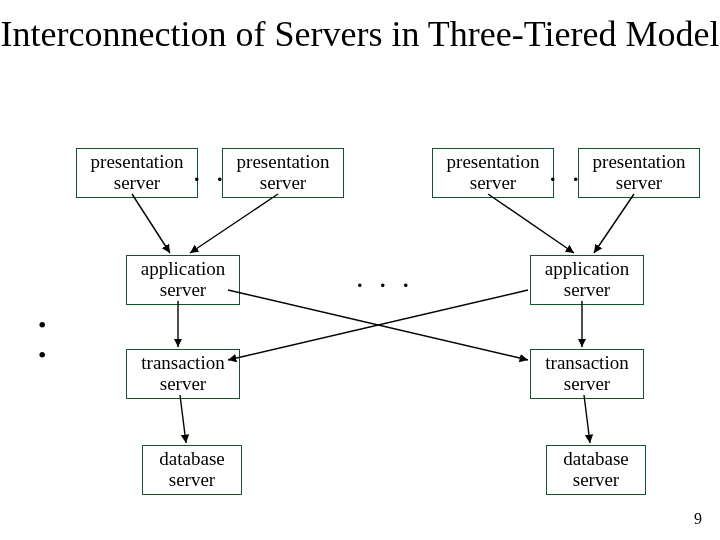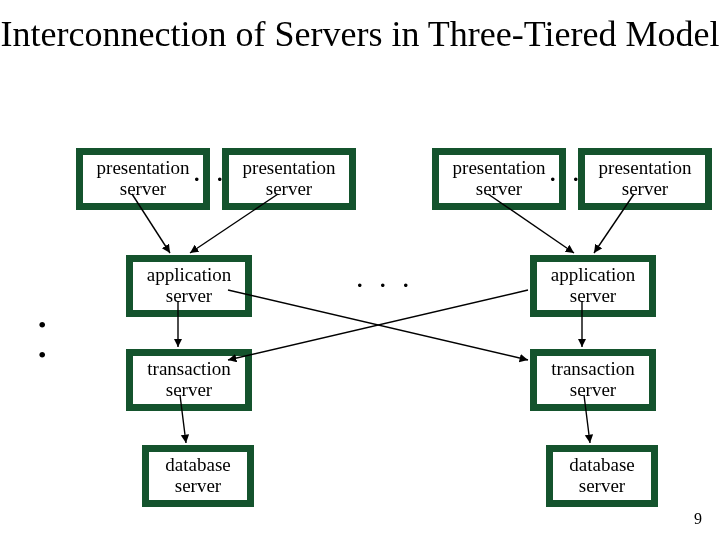--- a/index.html
+++ b/index.html
@@ -21,21 +21,21 @@
     top: 14px;
     left: 0;
     width: 720px;
     text-align: center;
     font-size: 36px;
     line-height: 1.15;
     font-weight: 400;
   }
   .box {
     position: absolute;
-    border: 7px solid #14532d;
+    border: 1px solid #14532d;
     font-size: 19px;
     line-height: 1.1;
     text-align: center;
     display: flex;
     align-items: center;
     justify-content: center;
     white-space: pre;
     padding: 2px 6px;
     background: #fff;
   }

